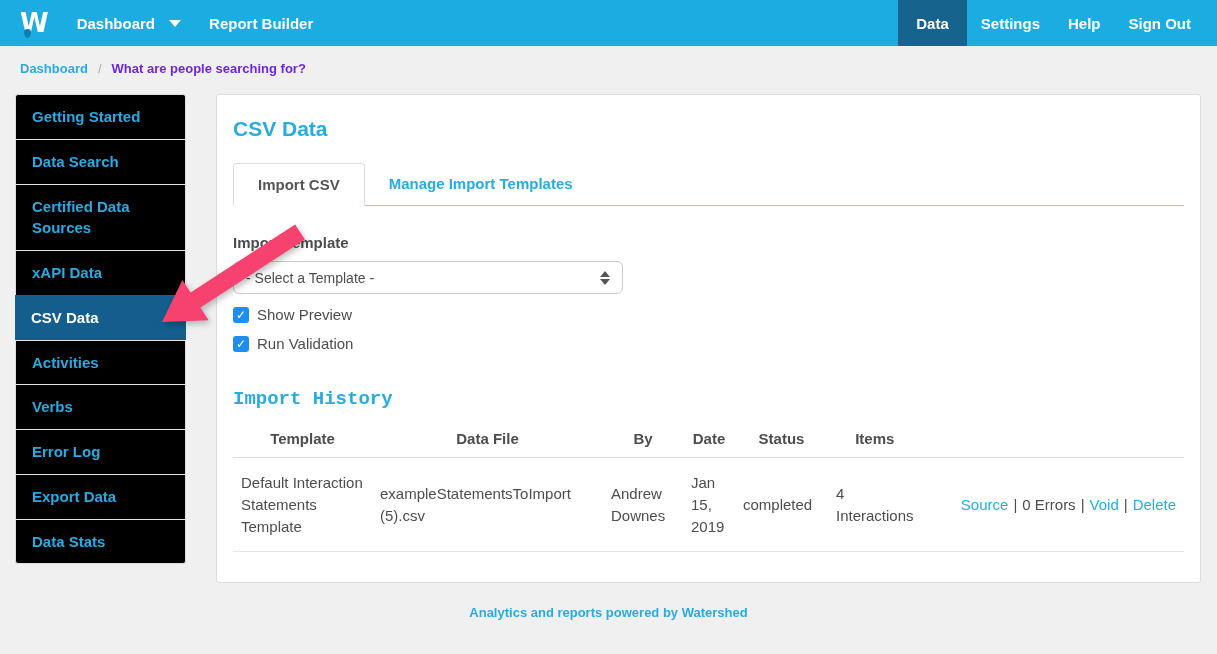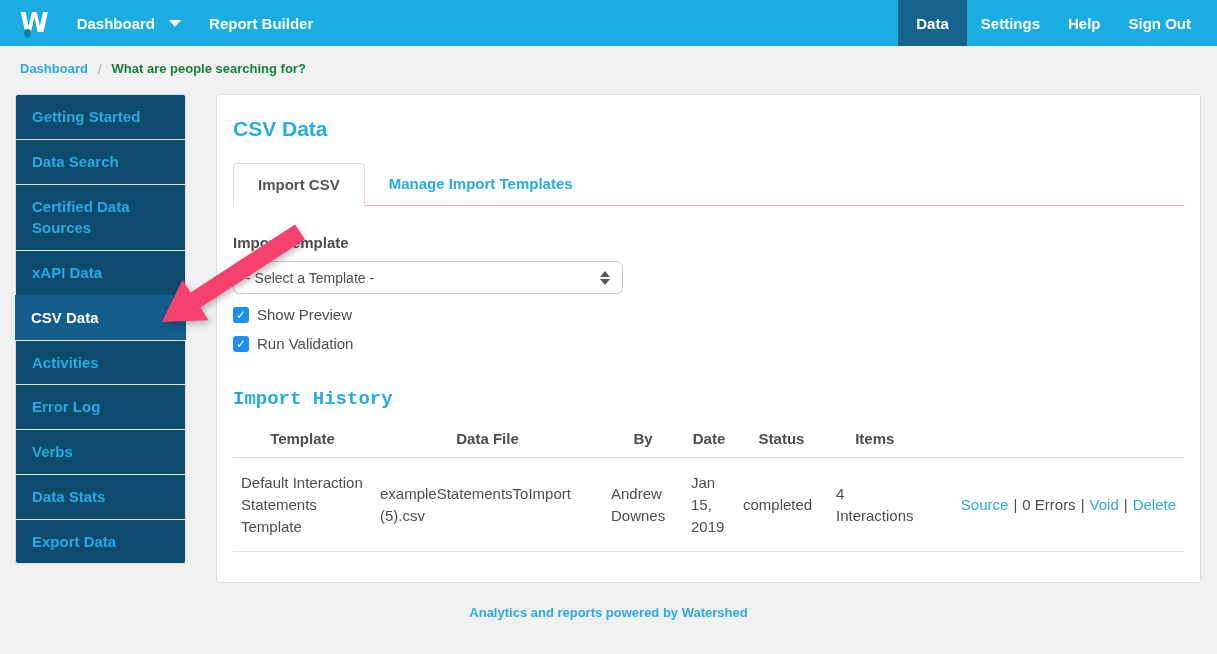--- a/index.html
+++ b/index.html
@@ -64,34 +64,34 @@
   
   .breadcrumb {
     padding: 15px 20px 0 20px;
     font-size: 13px;
     display: flex;
     align-items: center;
     gap: 10px;
   }
   .breadcrumb .crumb-link { color: #29abe2; cursor: pointer; font-weight: bold; }
   .breadcrumb .crumb-sep { color: #aaa; }
-  .breadcrumb .crumb-current { color: #15803d; font-weight: bold; }
+  .breadcrumb .crumb-current { color: #6d28d9; font-weight: bold; }
 
   
   .layout {
     display: flex;
     align-items: flex-start;
     padding: 18px 16px 0 15px;
     gap: 30px;
   }
 
   
   .sidebar {
     width: 171px;
-    background: #0c4a6e;
+    background: #000000;
     border: 1px solid #ddd;
     border-radius: 3px;
     flex-shrink: 0;
   }
   .side-item {
     padding: 11px 16px;
     font-size: 15px;
     font-weight: bold;
     color: #29abe2;
     cursor: pointer;
@@ -293,24 +293,24 @@
 
 <div class="layout">
 
   <div class="sidebar">
     <div class="side-item">Getting Started</div>
     <div class="side-item">Data Search</div>
     <div class="side-item">Certified Data Sources</div>
     <div class="side-item">xAPI Data</div>
     <div class="side-item active">CSV Data</div>
     <div class="side-item">Activities</div>
+    <div class="side-item">Verbs</div>
     <div class="side-item">Error Log</div>
-    <div class="side-item">Verbs</div>
+    <div class="side-item">Export Data</div>
     <div class="side-item">Data Stats</div>
-    <div class="side-item">Export Data</div>
   </div>
 
   <div class="main-card">
     <div class="page-title">CSV Data</div>
 
     <div class="tabbar">
       <div class="tab active">Import CSV</div>
       <div class="tab inactive">Manage Import Templates</div>
     </div>
 

